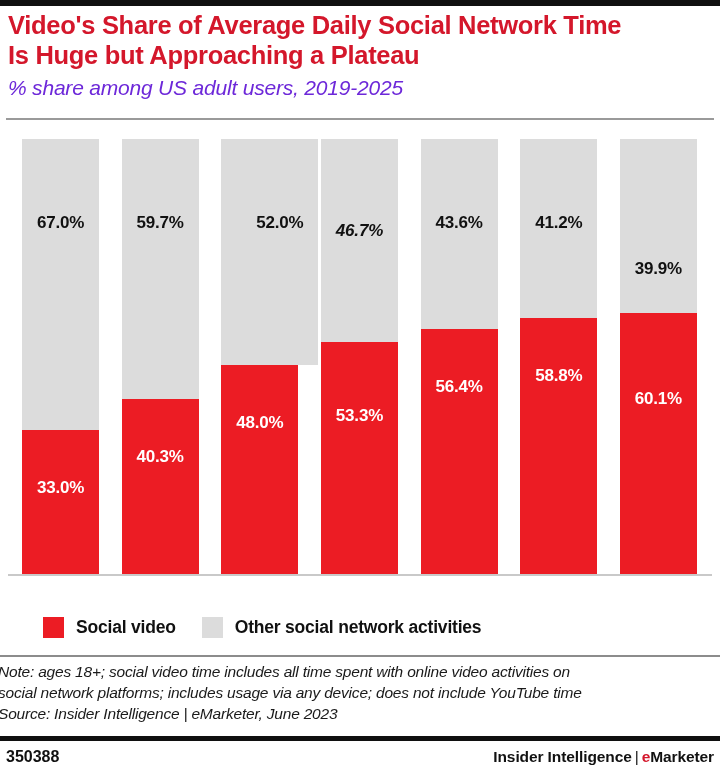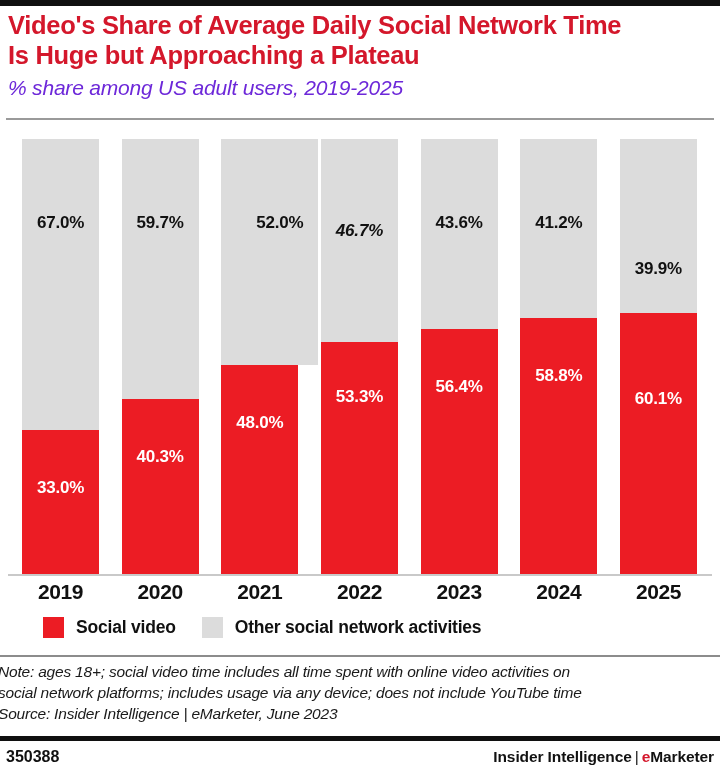--- a/index.html
+++ b/index.html
@@ -246,21 +246,21 @@
           </div>
           <div class="seg seg-video" style="height: 208.8px; background: rgb(236, 28, 36);">
             <span class="seg-label" style="top: 48px;">48.0%</span>
           </div>
         </div>
         <div class="bar-col">
           <div class="seg seg-other" style="height: 203.145px; background: rgb(220, 220, 220);">
             <span class="seg-label" style="top: 82px; font-style: italic;">46.7%</span>
           </div>
           <div class="seg seg-video" style="height: 231.855px; background: rgb(236, 28, 36);">
-            <span class="seg-label" style="top: 45px;">53.3%</span>
+            <span class="seg-label" style="top: 64px;">53.3%</span>
           </div>
         </div>
         <div class="bar-col">
           <div class="seg seg-other" style="height: 189.66px; background: rgb(220, 220, 220);">
             <span class="seg-label" style="top: 74px;">43.6%</span>
           </div>
           <div class="seg seg-video" style="height: 245.34px; background: rgb(236, 28, 36);">
             <span class="seg-label" style="top: 48px;">56.4%</span>
           </div>
         </div>
@@ -277,29 +277,20 @@
             <span class="seg-label" style="top: 74px; margin-top: 46px;">39.9%</span>
           </div>
           <div class="seg seg-video" style="height: 261.435px; background: rgb(236, 28, 36);">
             <span class="seg-label" style="top: 64px; margin-top: 12px;">60.1%</span>
           </div>
         </div>
       </div>
   </div>
 
   <div class="axis-line"></div>
-  <div class="xticks" id="xticks-container">
-      <div class="xtick">2019</div>
-      <div class="xtick">2020</div>
-      <div class="xtick">2021</div>
-      <div class="xtick">2022</div>
-      <div class="xtick">2023</div>
-      <div class="xtick">2024</div>
-      <div class="xtick">2025</div>
-    </div>
 
   <div class="legend">
     <div class="legend-item">
       <span class="swatch swatch-video"></span>
       <span class="legend-label">Social video</span>
     </div>
     <div class="legend-item">
       <span class="swatch swatch-other"></span>
       <span class="legend-label">Other social network activities</span>
     </div>

